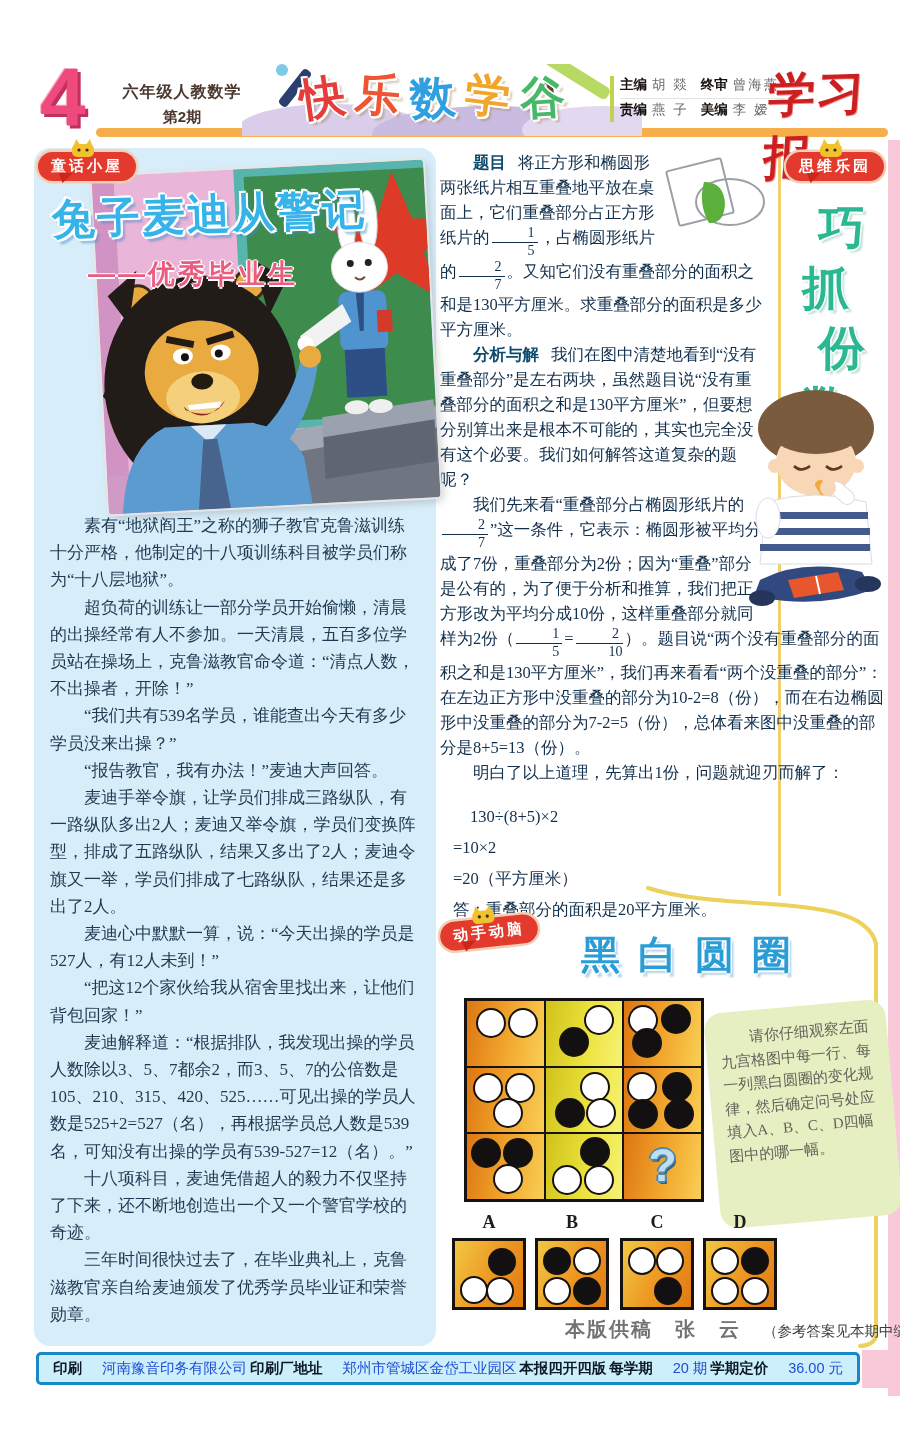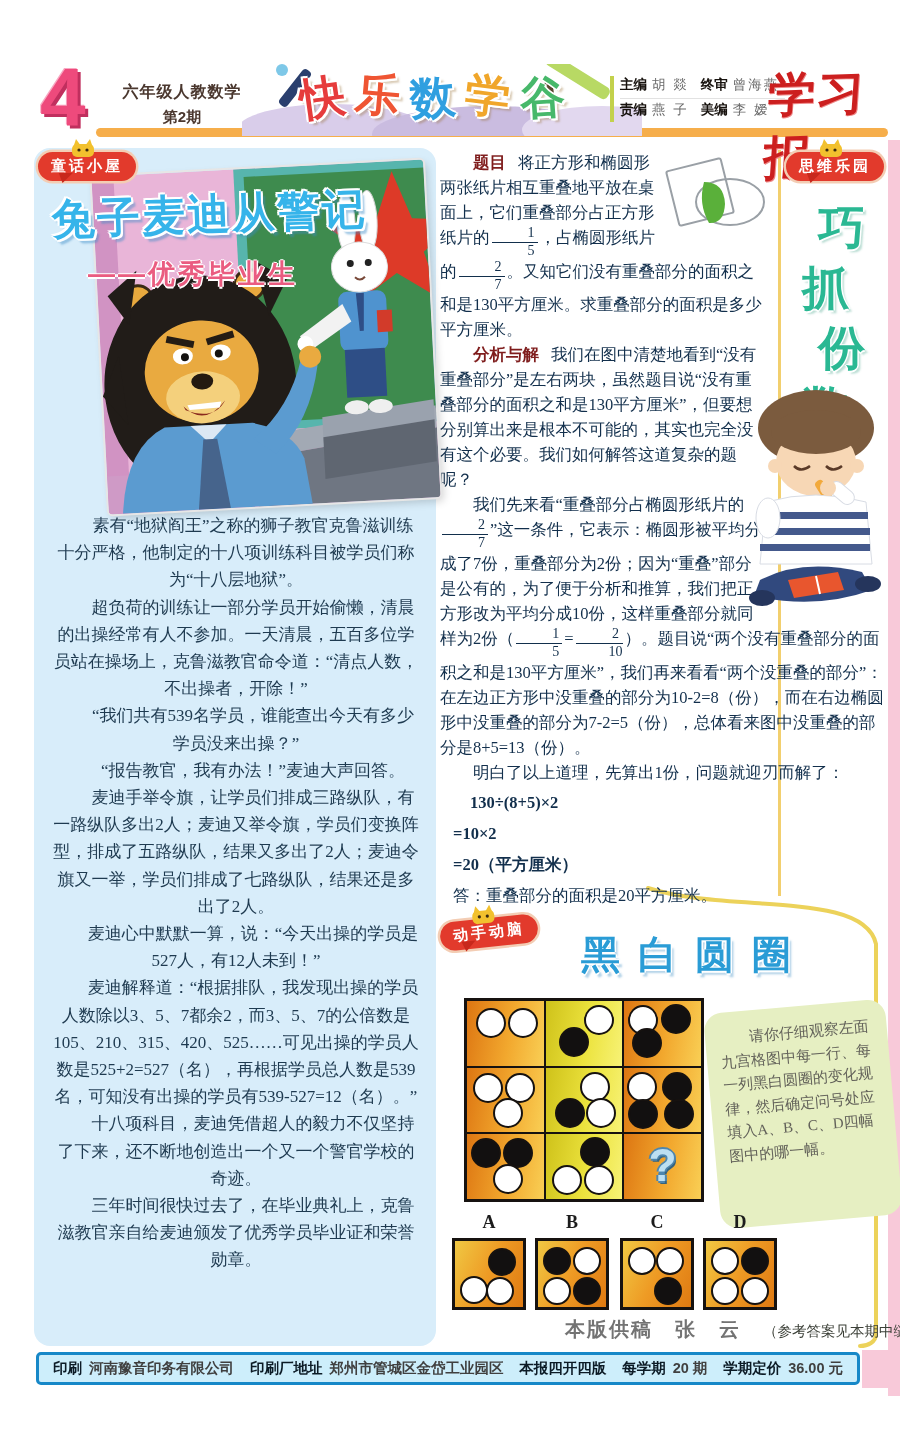--- a/index.html
+++ b/index.html
@@ -48,34 +48,34 @@
   .story-title { position:absolute; left:52px; top:186px; z-index:7; font-size:43px; font-weight:bold;
     font-family:"Liberation Sans",sans-serif; color:#36b4ea; transform:rotate(-2deg); letter-spacing:2px;
     text-shadow:2px 0 0 #fff,-2px 0 0 #fff,0 2px 0 #fff,0 -2px 0 #fff,2px 2px 0 #fff,-2px -2px 0 #fff,4px 5px 2px rgba(60,140,200,.45); }
   .story-subtitle { position:absolute; left:88px; top:256px; z-index:7; font-size:27px; font-weight:bold;
     color:#ea5c80; font-family:"Liberation Sans",sans-serif; letter-spacing:3px;
     text-shadow:1.5px 0 0 #fff,-1.5px 0 0 #fff,0 1.5px 0 #fff,0 -1.5px 0 #fff; }
   .story-illustration { position:absolute; left:100px; top:168px; width:332px; height:338px;
     transform:rotate(-3deg); z-index:5; border-radius:4px; overflow:hidden;
     box-shadow:0 0 0 2px #e6e6e6, 3px 4px 8px rgba(0,0,0,.18); }
   #story-text { position:absolute; left:50px; top:512px; width:372px; z-index:6; }
-  .story-p { text-indent:2em; font-size:17px; line-height:27.2px; color:#1e3a50;text-align:center; }
+  .story-p { text-indent:2em; font-size:17px; line-height:27.2px; color:#1e3a50; }
 
   
   .math-area { position:absolute; left:440px; top:150px; width:450px; z-index:3;
                font-size:16.5px; line-height:25px; color:#122f4c; }
   .rail-spacer { float:right; width:122px; height:470px; }
   .para { text-indent:2em; }
-  .plabel { font-weight:bold; font-family:"Liberation Sans",sans-serif; color:#7f1d1d; margin-right:12px; }
+  .plabel { font-weight:bold; font-family:"Liberation Sans",sans-serif; color:#0c4a6e; margin-right:12px; }
   .diagram { float:right; width:104px; height:92px; margin:2px 0 4px 8px; }
   .frac { display:inline-block; vertical-align:-0.85em; text-align:center; line-height:1.05;
           margin:0 2px; font-size:0.85em; }
   .fn { display:block; padding:0 3px 1px; border-bottom:1.4px solid #122f4c; }
   .fd { display:block; padding-top:1px; }
-  #equations { margin-top:2px;font-weight:bold; }
+  #equations { margin-top:16px; }
   .eq { margin-left:13px; font-size:16.5px; line-height:31px; }
   .eq.l1 { margin-left:30px; }
   .answer-line { margin-left:13px; line-height:31px; }
 
   
   .v-sep { position:absolute; left:778px; top:150px; width:2.5px; height:746px;
            background:#f2cf6e; z-index:1; }
   #vtitle { position:absolute; left:802px; top:198px; z-index:4; }
   .vch { display:block; font-size:47px; font-weight:bold; color:#2ab893; line-height:60px;
          font-family:"Liberation Serif",serif;
@@ -115,21 +115,21 @@
   .credit-line { position:absolute; left:565px; top:1316px; z-index:3; white-space:nowrap; }
   .credit-main { font-size:20px; font-weight:bold; color:#737373; letter-spacing:2px; }
   .credit-note { font-size:14.5px; color:#3c4038; margin-left:22px; }
 
   
   .footer-bar { position:absolute; left:36px; top:1352px; width:824px; height:33px;
     background:#cdeefb; border:3px solid #1788c8; border-radius:5px; z-index:5;
     display:flex; align-items:center; justify-content:space-between; padding:0 14px; }
   .f-item { font-size:14.5px; font-family:"Liberation Sans",sans-serif; white-space:nowrap; }
   .f-label { font-weight:bold; color:#0c1b26; }
-  .f-val { color:#404040; margin-left:7px;font-weight:bold; }
+  .f-val { color:#1d4ed8; margin-left:20px; }
   .pink-strip { position:absolute; left:888px; top:140px; width:12px; height:1256px;
                 background:#f8c9d9; z-index:0; }
   .pink-corner { position:absolute; left:862px; top:1350px; width:38px; height:38px;
                  background:#f8c9d9; z-index:0; }
 </style>
 </head>
 <body>
 
 <div class="page">
 
@@ -236,20 +236,21 @@
 
   <div class="story-title">兔子麦迪从警记</div>
   <div class="story-subtitle">——优秀毕业生</div>
   <div id="story-text">
       <p class="story-p">素有“地狱阎王”之称的狮子教官克鲁滋训练十分严格，他制定的十八项训练科目被学员们称为“十八层地狱”。</p>
       <p class="story-p">超负荷的训练让一部分学员开始偷懒，清晨的出操经常有人不参加。一天清晨，五百多位学员站在操场上，克鲁滋教官命令道：“清点人数，不出操者，开除！”</p>
       <p class="story-p">“我们共有539名学员，谁能查出今天有多少学员没来出操？”</p>
       <p class="story-p">“报告教官，我有办法！”麦迪大声回答。</p>
       <p class="story-p">麦迪手举令旗，让学员们排成三路纵队，有一路纵队多出2人；麦迪又举令旗，学员们变换阵型，排成了五路纵队，结果又多出了2人；麦迪令旗又一举，学员们排成了七路纵队，结果还是多出了2人。</p>
       <p class="story-p">麦迪心中默默一算，说：“今天出操的学员是527人，有12人未到！”</p>
+      <p class="story-p">“把这12个家伙给我从宿舍里找出来，让他们背包回家！”</p>
       <p class="story-p">麦迪解释道：“根据排队，我发现出操的学员人数除以3、5、7都余2，而3、5、7的公倍数是105、210、315、420、525……可见出操的学员人数是525+2=527（名），再根据学员总人数是539名，可知没有出操的学员有539-527=12（名）。”</p>
       <p class="story-p">十八项科目，麦迪凭借超人的毅力不仅坚持了下来，还不断地创造出一个又一个警官学校的奇迹。</p>
       <p class="story-p">三年时间很快过去了，在毕业典礼上，克鲁滋教官亲自给麦迪颁发了优秀学员毕业证和荣誉勋章。</p>
     </div>
 
   <div class="v-sep"></div>
 
   <div class="math-area">
     <div class="rail-spacer"></div>
     <div class="diagram">

